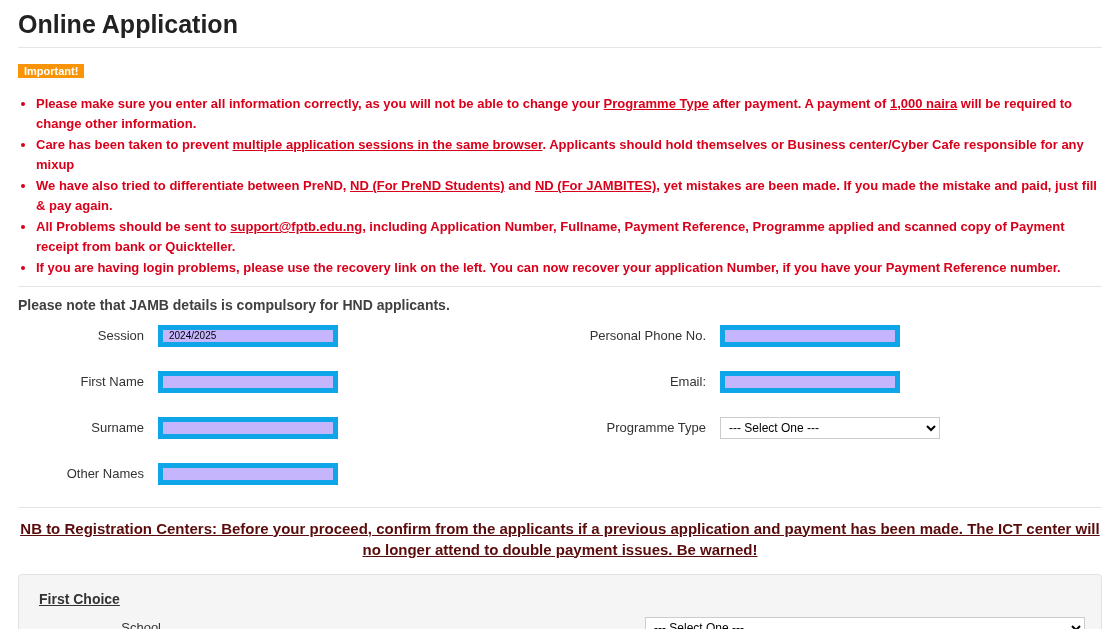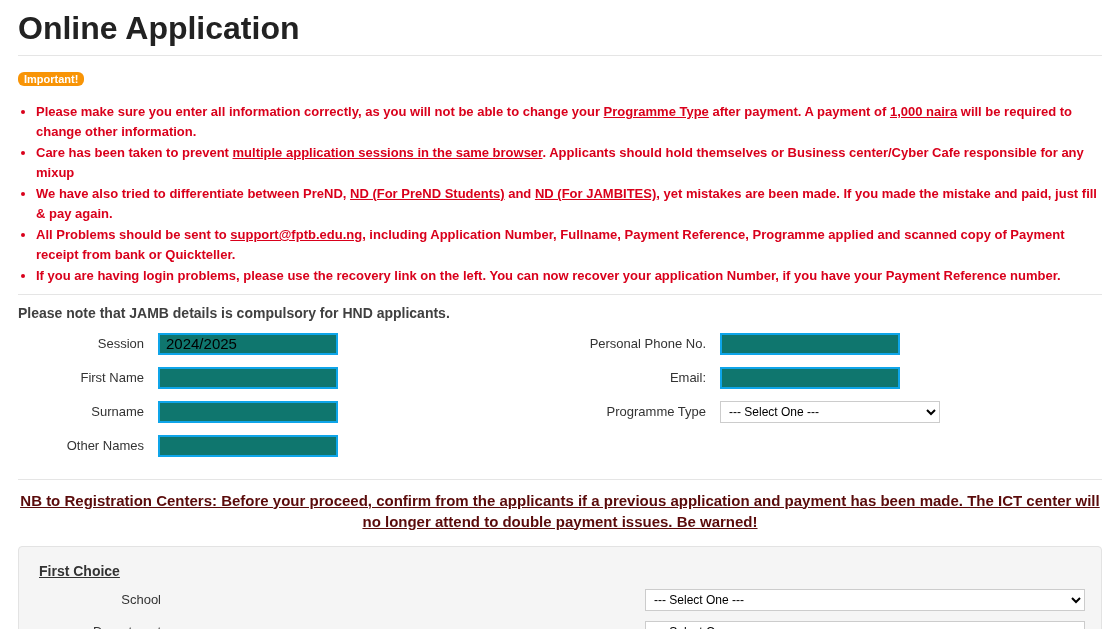--- a/index.html
+++ b/index.html
@@ -5,38 +5,38 @@
   * { box-sizing: border-box; }
   body {
     font-family: Arial, Helvetica, sans-serif;
     font-size: 13px;
     color: #333;
     margin: 0;
     padding: 0 18px 20px 18px;
     width: 1120px;
   }
   h1.page-title {
-    font-size: 32px;
+    font-size: 25px;
     color: #222;
     margin: 10px 0 8px 0;
     font-weight: bold;
   }
   hr {
     border: none;
     border-top: 1px solid #e5e5e5;
     margin: 6px 0 10px 0;
   }
   .badge-important {
     display: inline-block;
     background: #f89406;
     color: #fff;
     font-size: 11px;
     font-weight: bold;
     padding: 1px 6px;
-    border-radius: 6px;
+    border-radius: 0;
     margin: 6px 0 4px 0;
   }
   ul.warn-list {
     margin: 12px 0 8px 18px;
     padding: 0;
     color: #d9001b;
     font-weight: bold;
     font-size: 13px;
   }
   ul.warn-list li {
@@ -50,41 +50,41 @@
     font-size: 14px;
     margin: 10px 0 12px 0;
   }
   .form-row {
     display: flex;
     width: 100%;
   }
   .form-col-left, .form-col-right {
     display: flex;
     flex-direction: column;
-    gap: 12px;
+    gap: 24px;
   }
   .form-col-left { width: 50%; padding-right: 40px; }
   .form-col-right { width: 50%; }
   .field {
     display: flex;
     align-items: center;
   }
   .field label {
     width: 140px;
     text-align: right;
     padding-right: 14px;
     color: #333;
     font-size: 13px;
   }
   .field input[type=text] {
     width: 180px;
     height: 22px;
-    border: 2px solid #0ea5e9;
-    background: #0f766e;
-    font-size: 15px;
+    border: 5px solid #0ea5e9;
+    background: #c4b5fd;
+    font-size: 10px;
     padding: 2px 6px;
   }
   .field select {
     width: 220px;
     height: 22px;
     border: 1px solid #ccc;
     background: #fff;
     font-size: 12px;
     padding: 1px 4px;
   }

